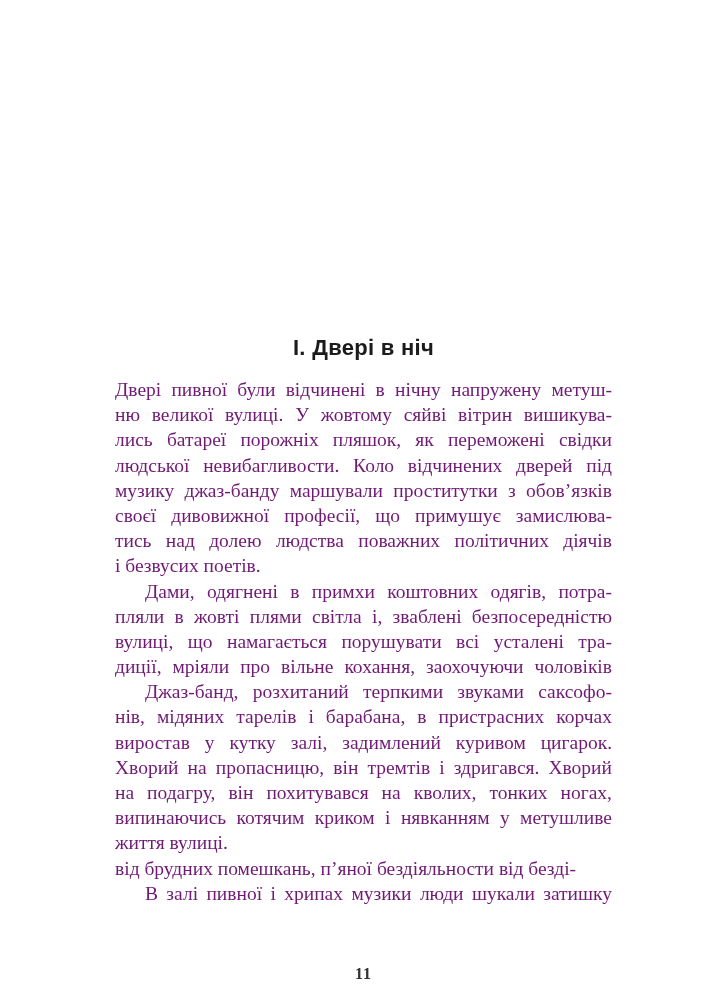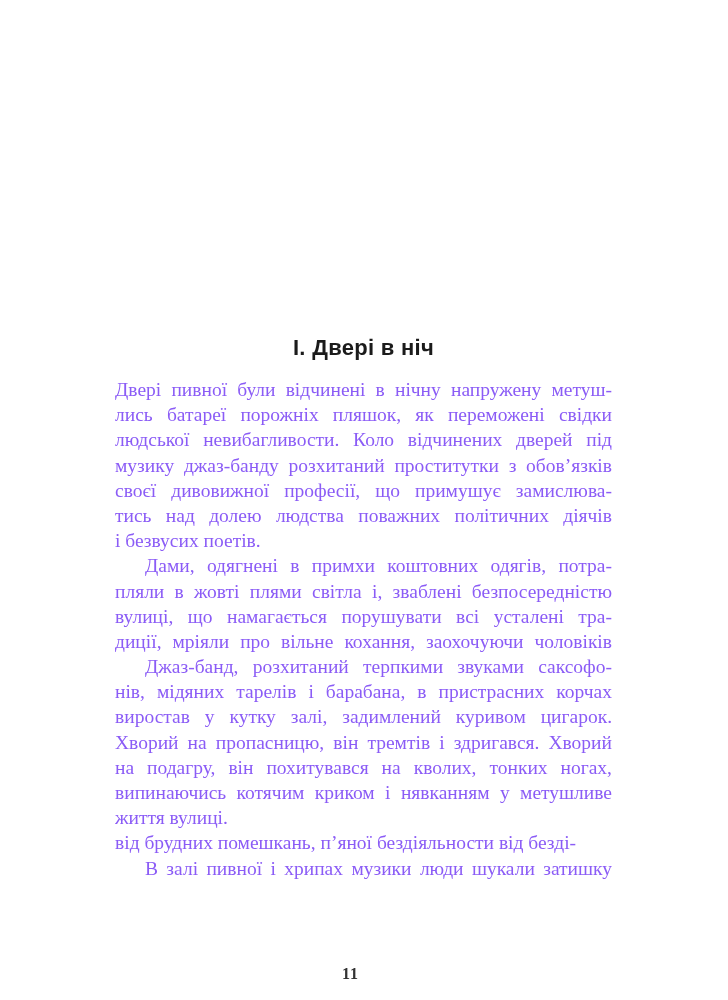--- a/index.html
+++ b/index.html
@@ -27,58 +27,59 @@
     color: #1b1b1b;
   }
   .text-block {
     position: absolute;
     left: 115px;
     top: 337px;
     width: 497px;
     font-family: "Liberation Serif", serif;
     font-size: 19.5px;
     line-height: 25.2px;
-    color: #8b5cf6;
+    color: #701a75;
   }
   .t-line {
     height: 25.2px;
     overflow: hidden;
     text-align: justify;
     text-align-last: justify;
   }
   .t-line.para-end {
     text-align-last: left;
   }
   .t-line.indent {
     text-indent: 30px;
   }
   .page-number {
     position: absolute;
-    left: 102px;
+    left: 115px;
     top: 925px;
     width: 497px;
     text-align: center;
     font-family: "Liberation Serif", serif;
     font-weight: bold;
     font-size: 16px;
     letter-spacing: 1px;
     color: #333333;
   }
 </style>
 </head>
 <body>
 
 <div class="page">
   <h1 class="chapter-title">І. Двері в ніч</h1>
 
   <div class="text-block">
       <div class="t-line">Двері пивної були відчинені в нічну напружену метуш-</div>
+      <div class="t-line">ню великої вулиці. У жовтому сяйві вітрин вишикува-</div>
       <div class="t-line">лись батареї порожніх пляшок, як переможені свідки</div>
       <div class="t-line">людської невибагливости. Коло відчинених дверей під</div>
-      <div class="t-line">музику джаз-банду розхитаний проститутки з обов’язків</div>
+      <div class="t-line">музику джаз-банду маршували проститутки з обов’язків</div>
       <div class="t-line">своєї дивовижної професії, що примушує замислюва-</div>
       <div class="t-line">тись над долею людства поважних політичних діячів</div>
       <div class="t-line para-end">і безвусих поетів.</div>
       <div class="t-line indent">Дами, одягнені в примхи коштовних одягів, потра-</div>
       <div class="t-line">пляли в жовті плями світла і, зваблені безпосередністю</div>
       <div class="t-line">вулиці, що намагається порушувати всі усталені тра-</div>
       <div class="t-line">диції, мріяли про вільне кохання, заохочуючи чоловіків</div>
       <div class="t-line indent">Джаз-банд, розхитаний терпкими звуками саксофо-</div>
       <div class="t-line">нів, мідяних тарелів і барабана, в пристрасних корчах</div>
       <div class="t-line">виростав у кутку залі, задимлений куривом цигарок.</div>

